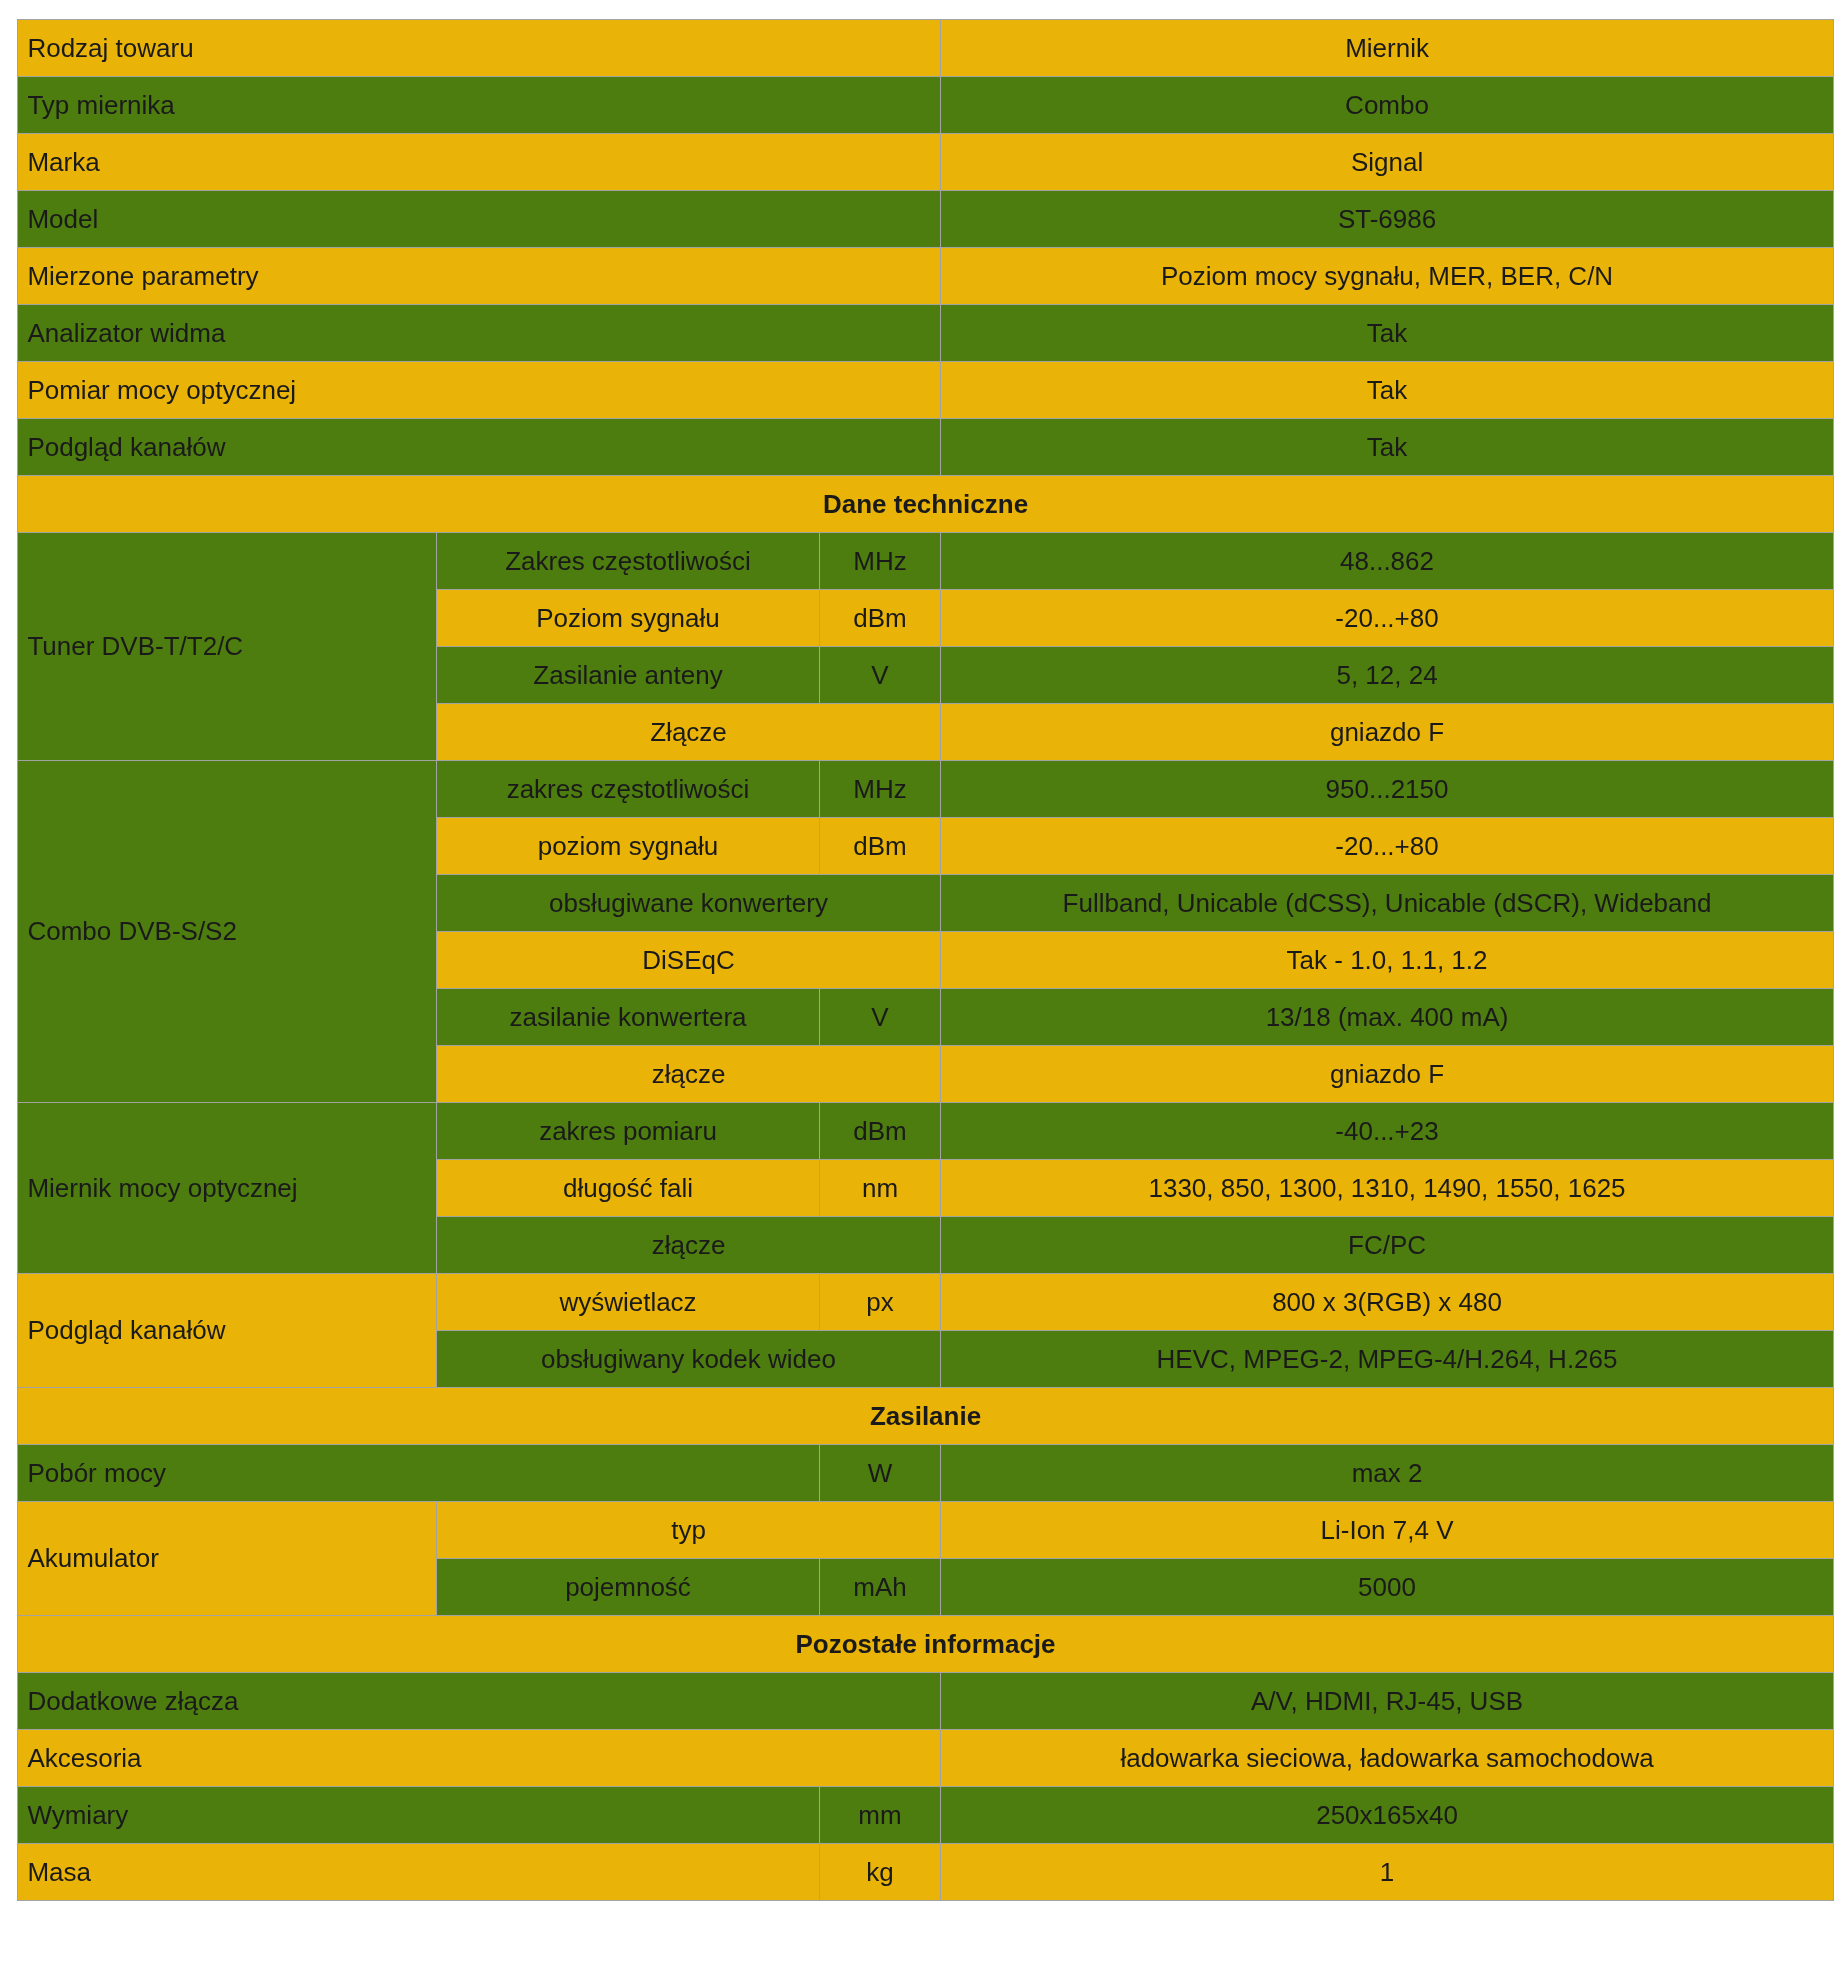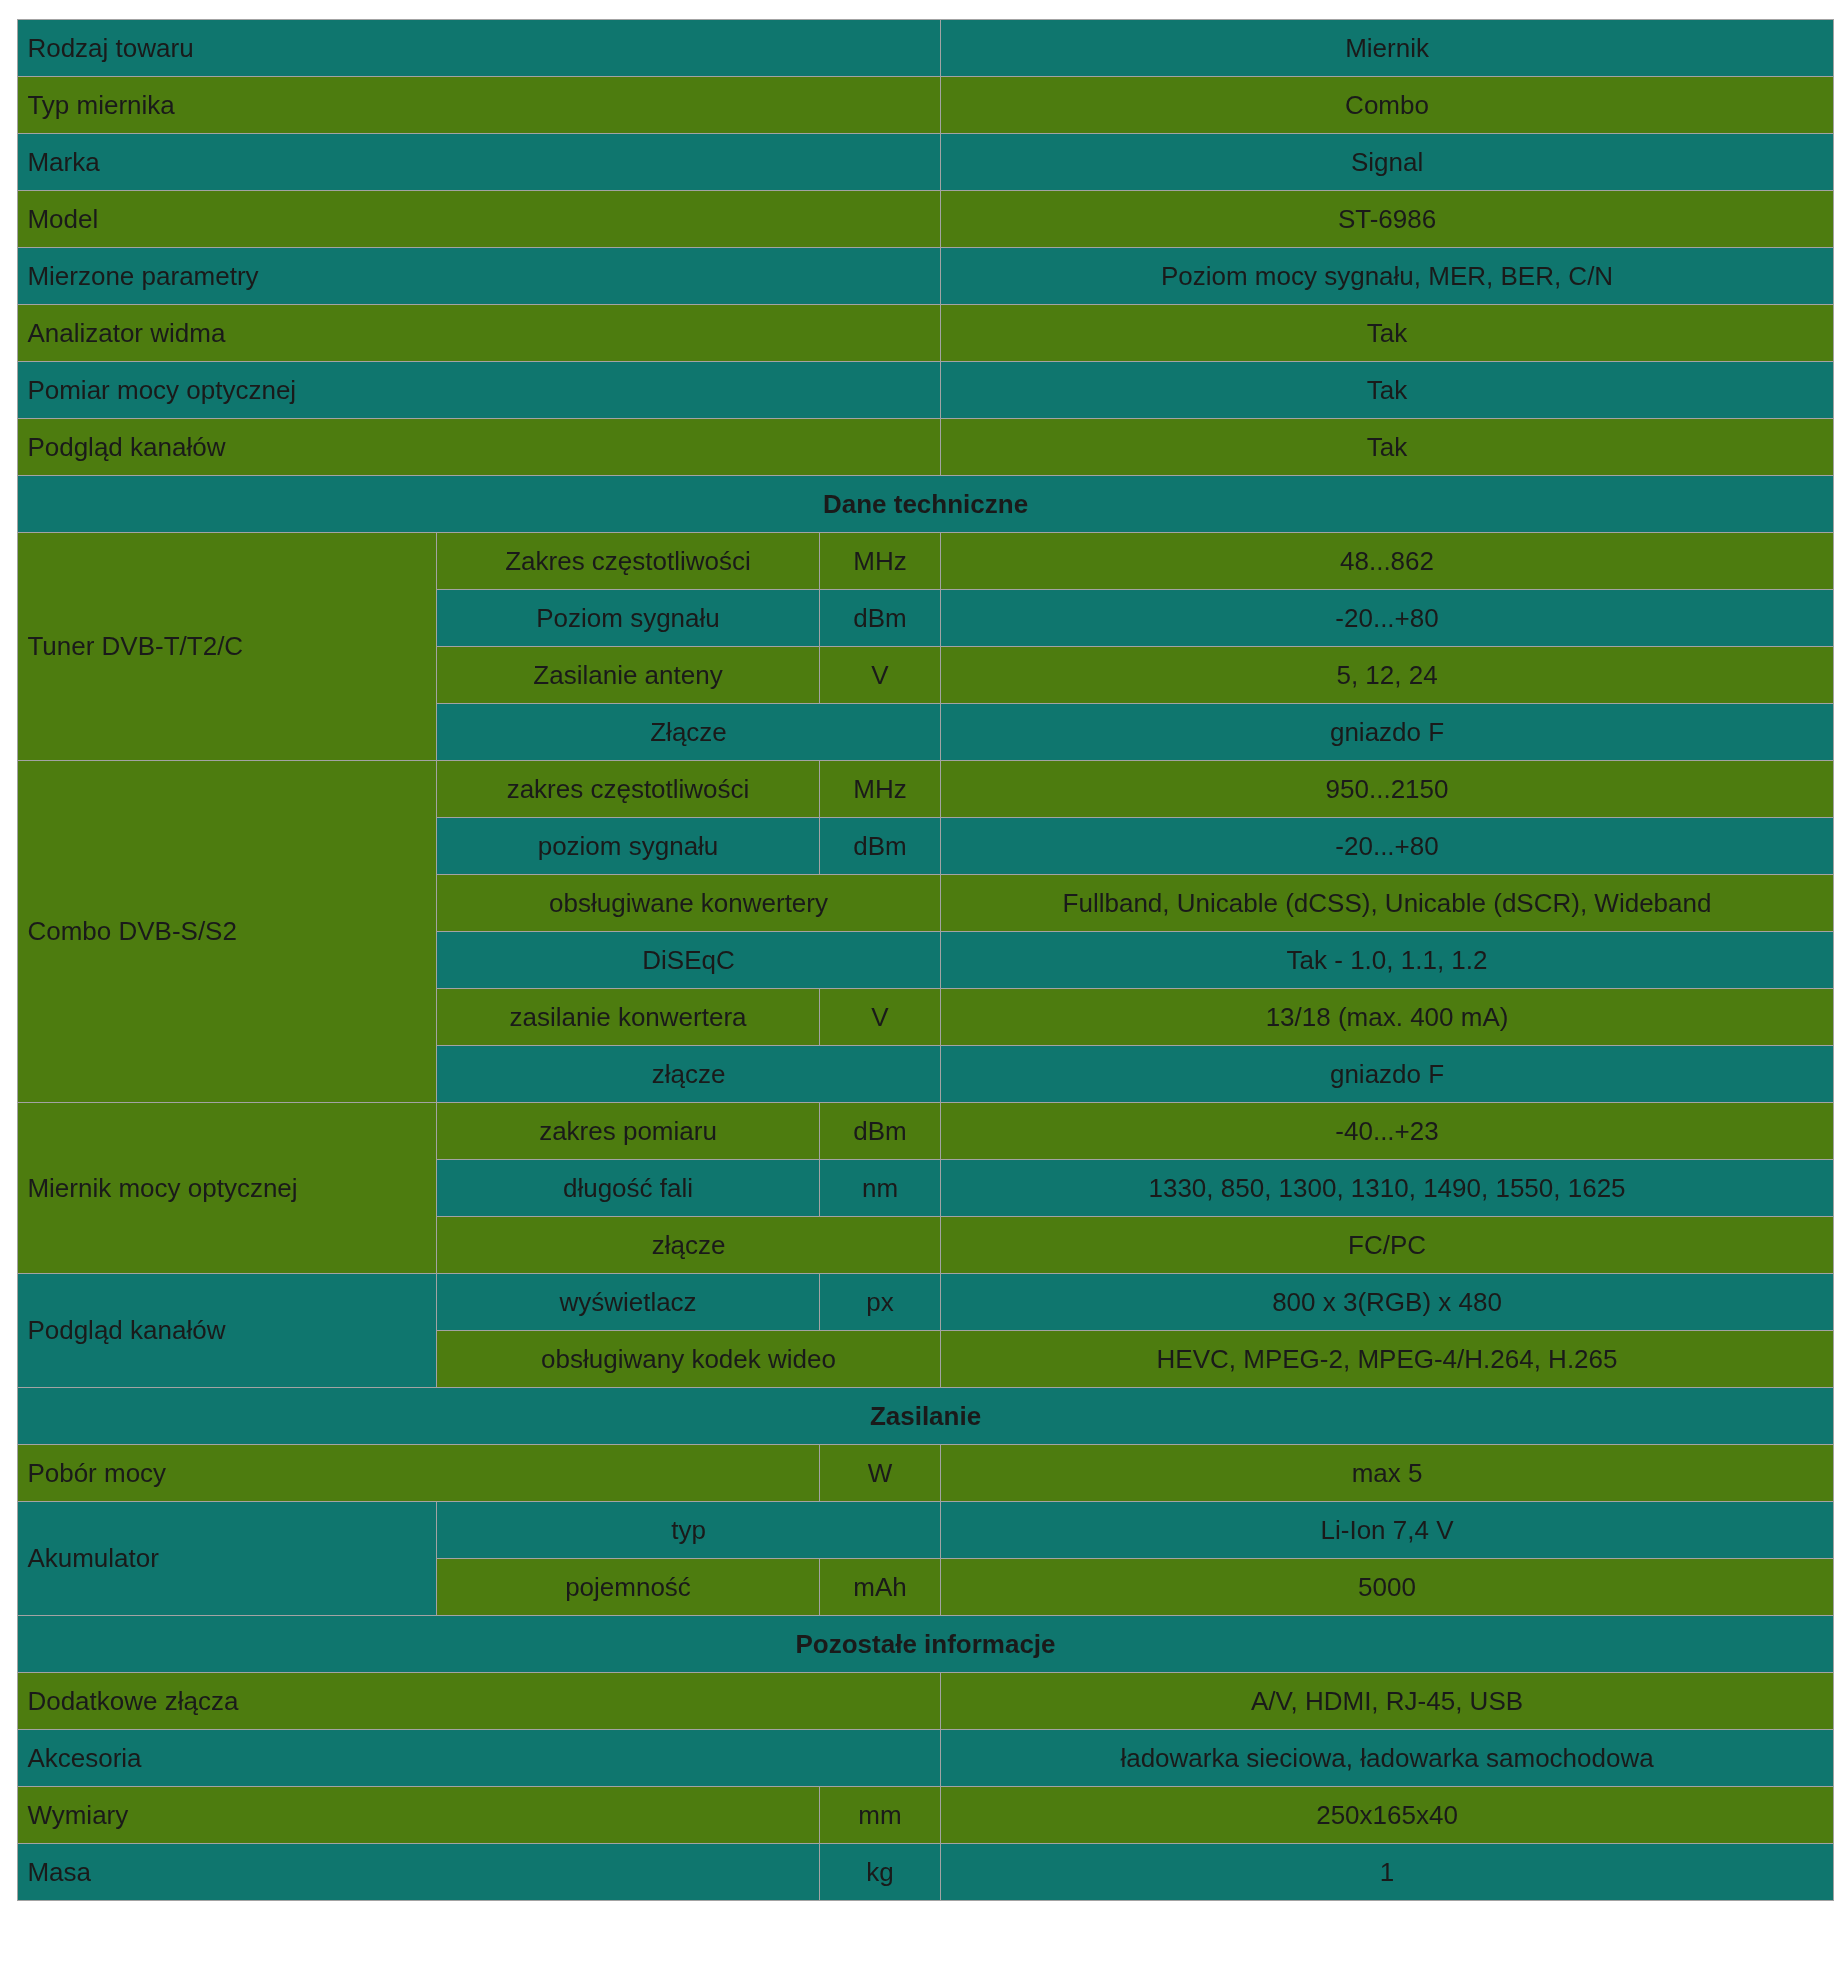--- a/index.html
+++ b/index.html
@@ -28,21 +28,21 @@
     color:#1a1a1a;
   }
   table.spec-table td{
     border:1.6px solid #a3a3a3;
     height:56px;
     vertical-align:middle;
     padding:0 9.4px;
     overflow:hidden;
     white-space:nowrap;
   }
-  td.bg-odd{background:#0f766e;margin-left:43px;}
+  td.bg-odd{background:#eab308;margin-left:43px;}
   td.bg-even{background:#4d7c0f;}
   td.cell-label{text-align:left;padding-left:24px;}
   td.cell-group{text-align:left;padding-left:24px;}
   td.cell-param{text-align:center;padding-left:17px;}
   td.cell-unit{text-align:center;padding:0 4.7px;}
   td.cell-value{text-align:center;}
   td.cell-section{text-align:center;font-weight:bold;}
 </style>
 </head>
 <body>
@@ -163,21 +163,21 @@
         <tr>
           <td class="cell-param bg-even" colspan="2">obsługiwany kodek wideo</td>
           <td class="cell-value bg-even">HEVC, MPEG-2, MPEG-4/H.264, H.265</td>
         </tr>
         <tr>
           <td class="cell-section bg-odd" colspan="4">Zasilanie</td>
         </tr>
         <tr>
           <td class="cell-label bg-even" colspan="2">Pobór mocy</td>
           <td class="cell-unit bg-even">W</td>
-          <td class="cell-value bg-even">max 5</td>
+          <td class="cell-value bg-even">max 2</td>
         </tr>
         <tr>
           <td class="cell-group bg-odd" rowspan="2">Akumulator</td>
           <td class="cell-param bg-odd" colspan="2">typ</td>
           <td class="cell-value bg-odd">Li-Ion 7,4 V</td>
         </tr>
         <tr>
           <td class="cell-param bg-even">pojemność</td>
           <td class="cell-unit bg-even">mAh</td>
           <td class="cell-value bg-even">5000</td>

